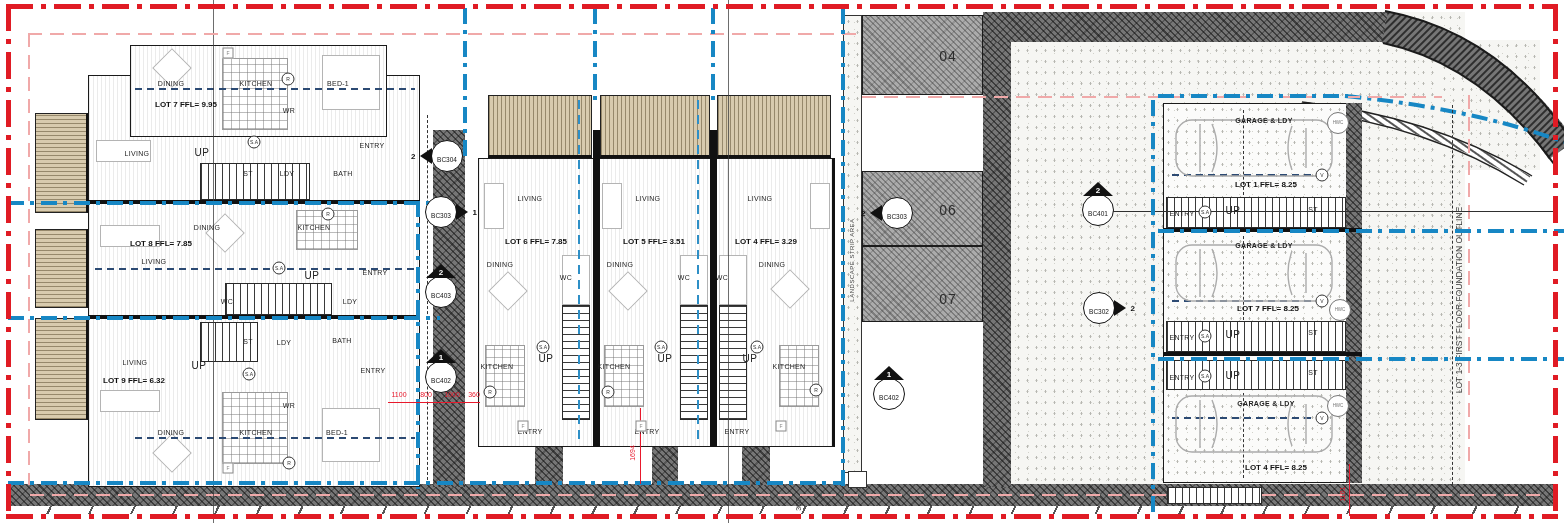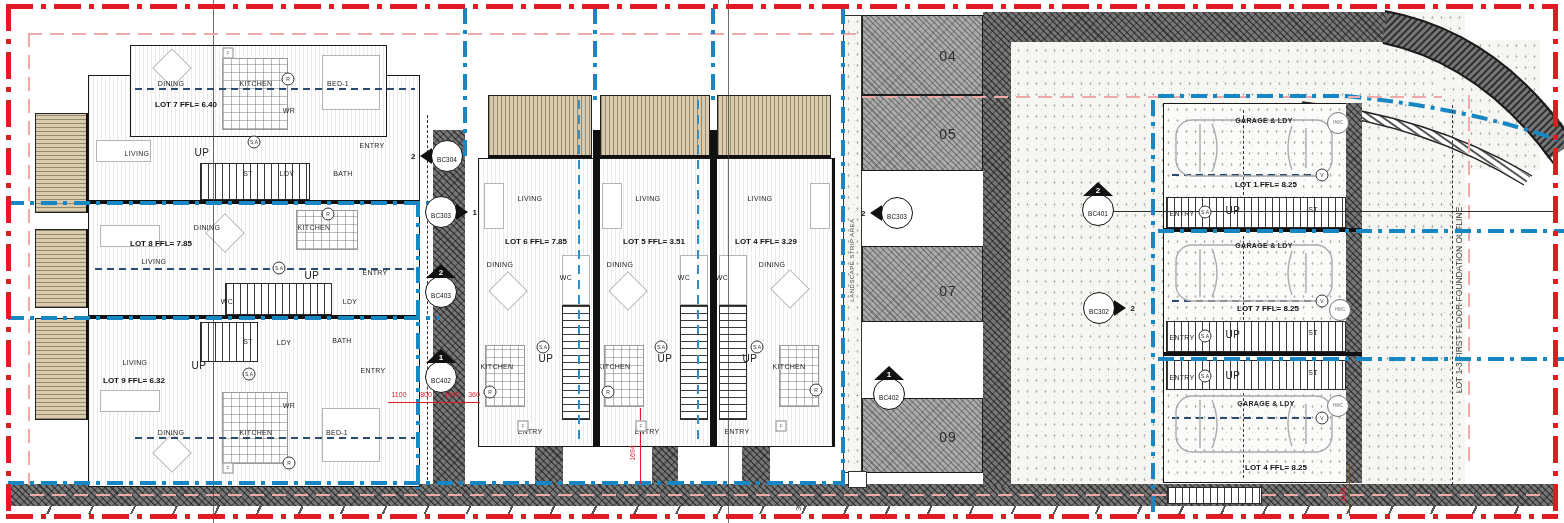--- a/index.html
+++ b/index.html
@@ -98,28 +98,25 @@
   <div class="abs pink-h" style="left:30px;top:494px;width:1510px;"></div>
   <div class="abs" style="left:8px;top:506px;width:1548px;height:8px;
        background-image:repeating-linear-gradient(115deg,#555 0 2px,transparent 2px 38px);"></div>
 
   <div class="abs stipple" style="left:843px;top:15px;width:19px;height:458px;border:1px solid #333;box-sizing:border-box;"></div>
   <span class="vtext" style="left:852px;top:260px;font-size:6px;color:#444;letter-spacing:.5px;">LANDSCAPE STRIP AREA</span>
   <div class="abs" style="left:862px;top:0;width:121px;height:523px;">
       <div class="abs hatch-cell" style="left: 0px; top: 15px; width: 121px; height: 80px;">
         <span class="strip-num" style="left: 85px; top: 40px;">04</span>
       </div>
-      <div class="abs hatch-cell" style="left: 0px; top: 95px; width: 121px; height: 76px;">
-        <span class="strip-num" style="left: 85px; top: 38px;">05</span>
+      <div class="abs hatch-cell" style="left: 0px; top: 171px; width: 121px; height: 75px;">
+        <span class="strip-num" style="left: 85px; top: 37.5px;">06</span>
       </div>
       <div class="abs hatch-cell" style="left: 0px; top: 246px; width: 121px; height: 76px;">
-        <span class="strip-num" style="left: 85px; top: 44px; text-align: right;">07</span>
-      </div>
-      <div class="abs hatch-cell" style="left: 0px; top: 398px; width: 121px; height: 75px;">
-        <span class="strip-num" style="left: 85px; top: 37.5px;">09</span>
+        <span class="strip-num" style="left: 85px; top: 52px; text-align: right;">07</span>
       </div>
     </div>
 
   <div class="abs hatch-dark" style="left:983px;top:12px;width:28px;height:475px;"></div>
   <div class="abs hatch-dark" style="left:983px;top:12px;width:407px;height:30px;"></div>
 
   <svg class="abs" style="left:0;top:0;" width="1564" height="523" viewBox="0 0 1564 523">
     <defs>
       <pattern id="hp" width="5" height="5" patternTransform="rotate(45)" patternUnits="userSpaceOnUse">
         <rect width="5" height="5" fill="#767676"></rect>
@@ -270,21 +267,21 @@
     </div>
   <div class="abs" style="left:0;top:0;">
       <span class="dim rot" style="left: 632px; top: 453px;">1694</span>
       <span class="dim rot" style="left: 1342px; top: 494px;">1161</span>
       <span class="dim rot dark" style="left: 857px; top: 479px;">771</span>
       <span class="dim rot dark" style="left: 798px; top: 505px;">300</span>
     </div>
   <div class="abs" style="left:848px;top:471px;width:17px;height:15px;background:#fff;border:1px solid #333;"></div>
 
   <div class="abs" style="left:0;top:0;">
-      <span class="lot-title" style="left: 186px; top: 104px;">LOT 7 FFL= 6.40</span>
+      <span class="lot-title" style="left: 186px; top: 104px;">LOT 7 FFL= 9.95</span>
       <span class="lot-title" style="left: 161px; top: 243px;">LOT 8 FFL= 7.85</span>
       <span class="lot-title" style="left: 134px; top: 380px;">LOT 9 FFL= 6.32</span>
       <span class="lot-title" style="left: 536px; top: 241px;">LOT 6 FFL= 7.85</span>
       <span class="lot-title" style="left: 654px; top: 241px;">LOT 5 FFL= 3.51</span>
       <span class="lot-title" style="left: 766px; top: 241px;">LOT 4 FFL= 3.29</span>
       <span class="lot-title" style="left: 1266px; top: 184px;">LOT 1 FFL= 8.25</span>
       <span class="lot-title" style="left: 1268px; top: 308px;">LOT 7 FFL= 8.25</span>
       <span class="lot-title" style="left: 1276px; top: 467px;">LOT 4 FFL= 8.25</span>
     </div>
   <div class="abs" style="left:0;top:0;">

